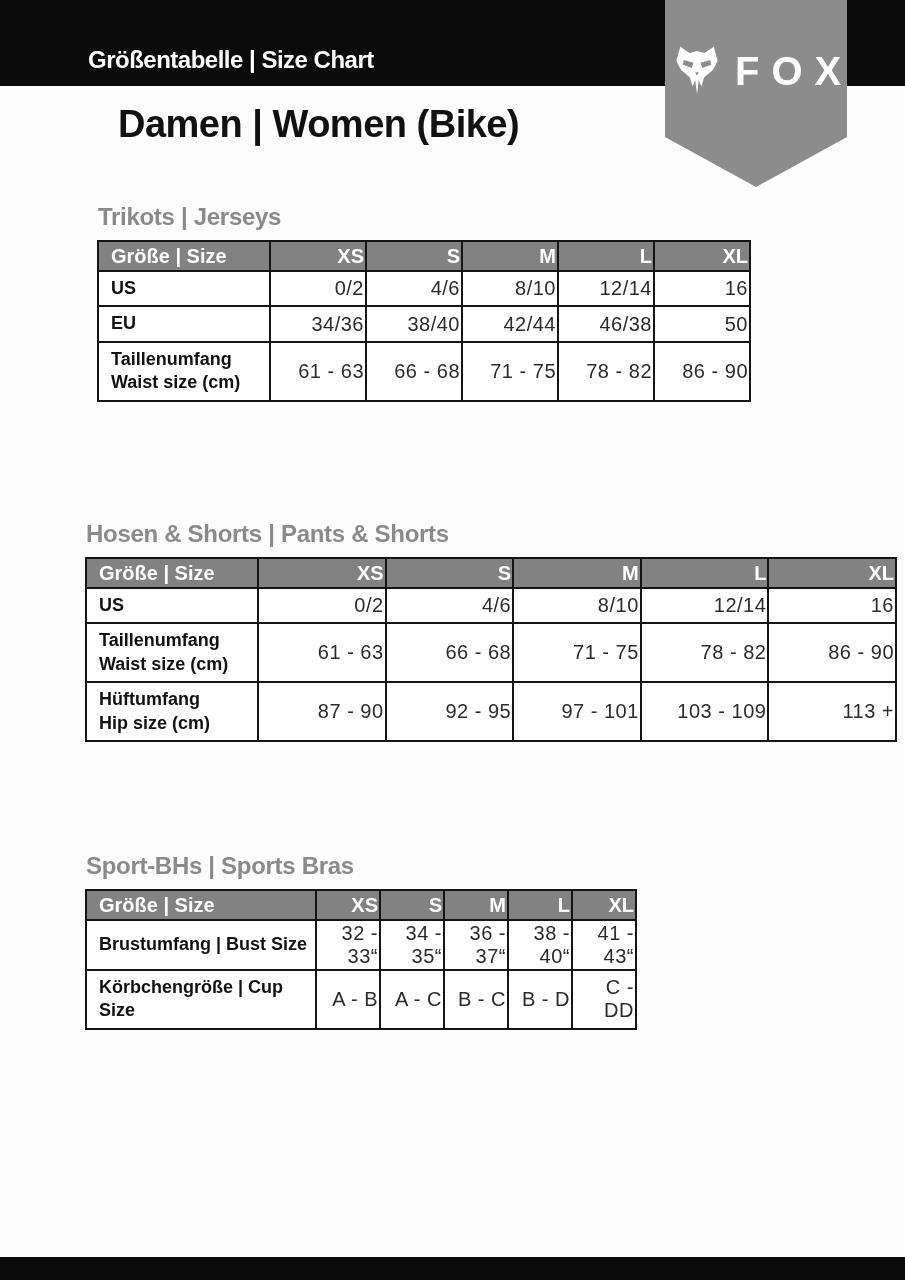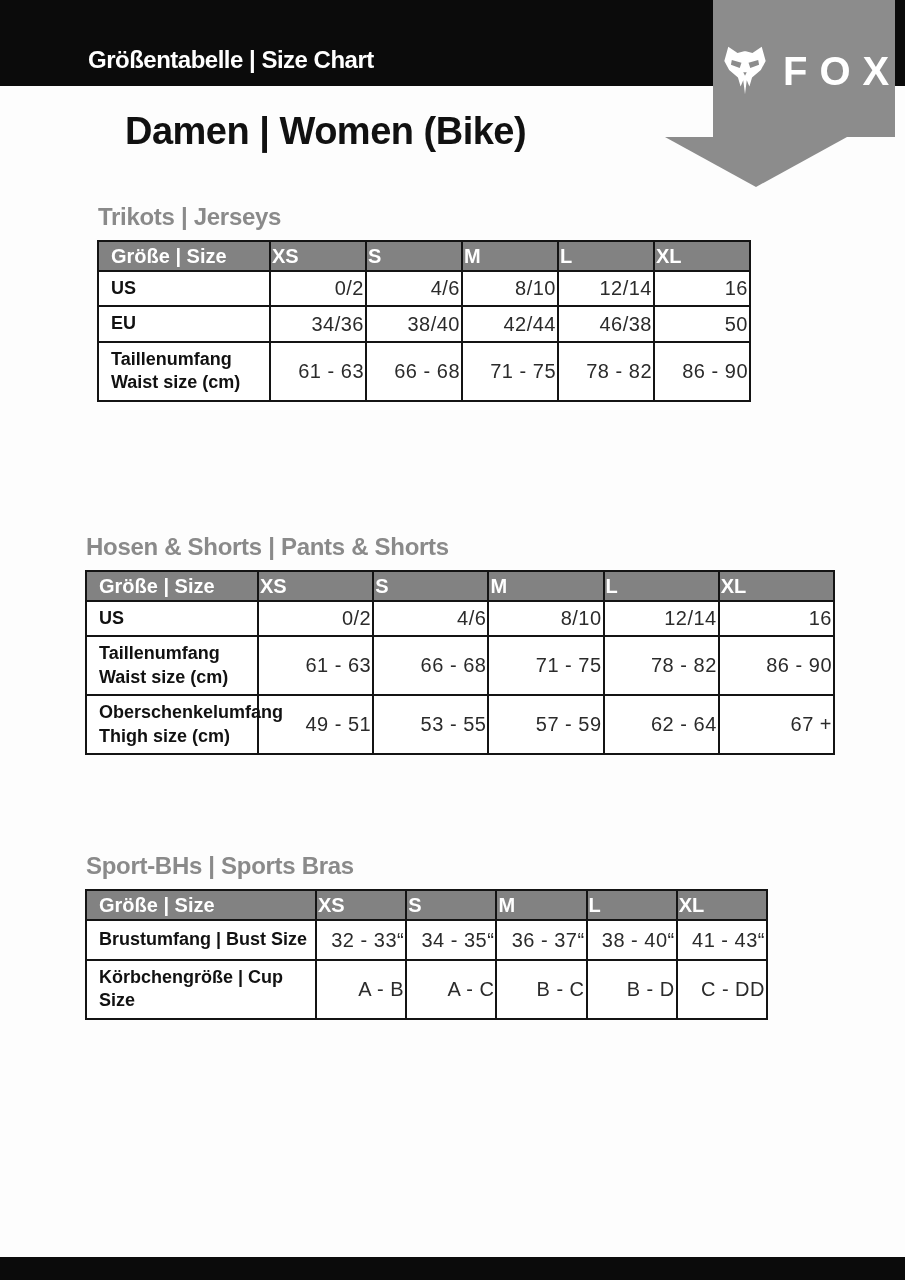--- a/index.html
+++ b/index.html
@@ -20,51 +20,51 @@
     color:var(--ink);
   }
   .top-bar{position:absolute;top:0;left:0;width:905px;height:86px;background:var(--bar);}
   .bottom-bar{position:absolute;top:1257px;left:0;width:905px;height:23px;background:var(--bar);}
   .page-title{
     position:absolute;top:48px;left:88px;margin:0;
     font-size:24px;font-weight:700;letter-spacing:-0.5px;line-height:1;color:#ffffff;
     white-space:nowrap;
   }
   .page-subtitle{
-    position:absolute;top:100px;left:113px;margin:12px;
+    position:absolute;top:100px;left:113px;margin:5px;
     font-size:38px;font-weight:700;letter-spacing:-0.5px;line-height:1;color:var(--ink);
     white-space:nowrap;
   }
   
-  .pennant{position:absolute;left:665px;top:0;width:182px;height:137px;background:var(--pennant);margin-left:48px;}
+  .pennant{position:absolute;left:665px;top:0;width:182px;height:137px;background:var(--pennant);}
   .pennant-tip{
     position:absolute;left:665px;top:137px;width:0;height:0;
     border-left:91px solid transparent;border-right:91px solid transparent;
     border-top:50px solid var(--pennant);
   }
   .fox-head{position:absolute;left:10px;top:46px;width:44px;height:50px;}
   .wordmark{
     position:absolute;left:70px;top:51px;
     color:#ffffff;font-size:40px;font-weight:700;letter-spacing:12px;line-height:1;
     white-space:nowrap;
   }
   
   .section{position:absolute;left:85px;}
   #section-0{top:203px;width:666px;padding-left:12px;}
-  #section-1{top:533px;width:750px;}
-  #section-2{top:852px;width:683px;}
+  #section-1{top:520px;width:812px;}
+  #section-2{top:852px;width:552px;}
   .section-title{
     margin:0 0 9px 1px;font-size:24px;font-weight:700;color:var(--sectitle);
     letter-spacing:-0.3px;white-space:nowrap;
   }
   table.size-table{border-collapse:collapse;width:100%;table-layout:fixed;background:#ffffff;margin-top:8px;}
   .size-table th,.size-table td{border:2px solid var(--border);}
   .size-table thead th{
     background:var(--thead);color:#ffffff;font-weight:700;font-size:20px;
-    height:30px;text-align:left;letter-spacing:0;
+    height:30px;text-align:right;letter-spacing:0;
   }
   .size-table th.label-col{text-align:left;padding-left:12px;}
   #section-0 col.c-label,#section-1 col.c-label{width:172px;}
   #section-2 col.c-label{width:230px;}
   .size-table td{height:30px;}
   #section-2 .size-table td{height:40px;}
   td.row-label{
     font-weight:700;text-align:left;padding:5px 6px 5px 12px;
     font-size:18px;line-height:1.3;color:var(--ink);
   }
@@ -173,26 +173,26 @@
         </tr>
         <tr>
           <td class="row-label">Taillenumfang<br>Waist size (cm)</td>
           <td class="val">61 - 63</td>
           <td class="val">66 - 68</td>
           <td class="val">71 - 75</td>
           <td class="val">78 - 82</td>
           <td class="val">86 - 90</td>
         </tr>
         <tr>
-          <td class="row-label">Oberschenkelumfang<br>Thigh size (cm)</td>
-          <td class="val">49 - 51</td>
-          <td class="val">53 - 55</td>
-          <td class="val">57 - 59</td>
-          <td class="val">62 - 64</td>
-          <td class="val">67 +</td>
+          <td class="row-label">Hüftumfang<br>Hip size (cm)</td>
+          <td class="val">87 - 90</td>
+          <td class="val">92 - 95</td>
+          <td class="val">97 - 101</td>
+          <td class="val">103 - 109</td>
+          <td class="val">113 +</td>
         </tr>
       </tbody>
     </table>
 </div>
 
 <div class="section" id="section-2">
   <h3 class="section-title">Sport-BHs | Sports Bras</h3>
   <table class="size-table">
       <colgroup>
         <col class="c-label">

